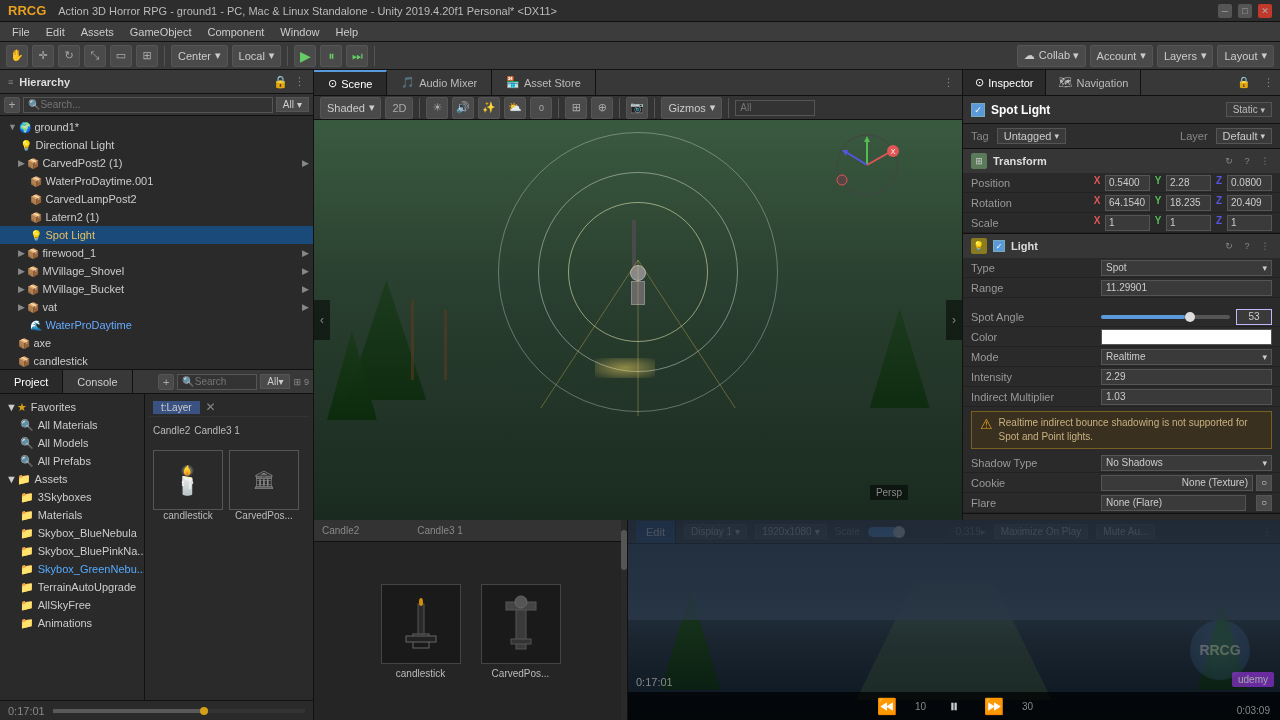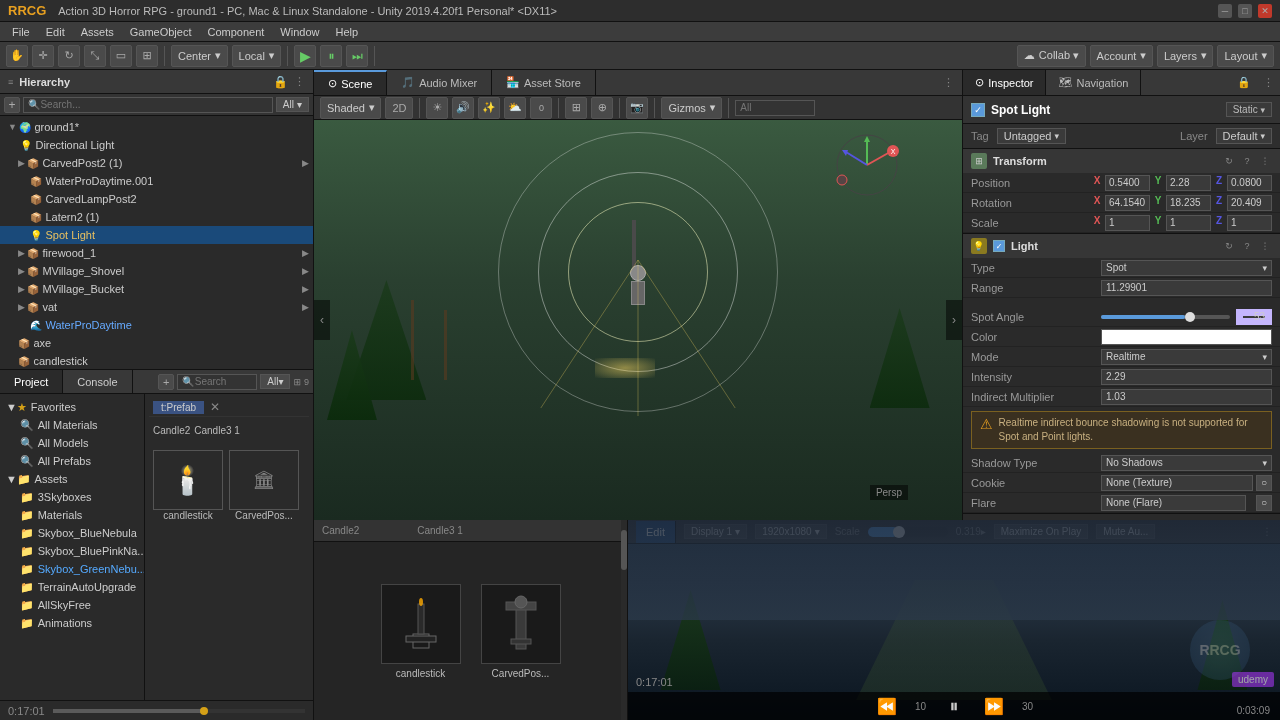--- a/index.html
+++ b/index.html
@@ -581,23 +581,23 @@
     .slider-thumb {
       width: 10px; height: 10px;
       background: #ddd;
       border-radius: 50%;
       position: absolute;
       top: -3px;
     }
     .slider-num {
       width: 36px;
       background: #3a3a3a;
-      border: 7px solid #c4b5fd;
+      border: 1px solid #c4b5fd;
       height: 16px;
-      display: flex; align-items: center; justify-content: flex-end;
+      display: flex; align-items: center; justify-content: center;
       color: #ccc; font-size: 10px;
     }
 
     
     .warning-box {
       margin: 4px 8px;
       background: #3a3020;
       border: 1px solid #7a6020;
       padding: 4px 8px;
       display: flex;
@@ -957,21 +957,21 @@
               <span>AllSkyFree</span>
           </div>
           <div class="folder-item" style="padding-left:20px;">
             <span class="folder-icon">📁</span>
               <span>Animations</span>
           </div>
         </div>
         <div class="project-right">
 
           <div style="display:flex; align-items:center; gap:6px; padding:2px 4px; margin-bottom:4px; border-bottom:1px solid #333;">
-            <span style="background:#3a5282; padding:1px 8px; font-size:10px; color:#ccc; cursor:pointer;">t:Prefab</span>
+            <span style="background:#3a5282; padding:1px 8px; font-size:10px; color:#ccc; cursor:pointer;">t:Layer</span>
             <span style="color:#888; cursor:pointer; font-size:12px;">✕</span>
           </div>
           <div class="asset-grid">
             <div style="display:flex; flex-direction:column; align-items:center; gap:2px; margin-bottom:6px;">
               <span style="font-size:10px; color:#bbb;">Candle2</span>
             </div>
             <div style="display:flex; flex-direction:column; align-items:center; gap:2px; margin-bottom:6px;">
               <span style="font-size:10px; color:#bbb;">Candle3 1</span>
             </div>
           </div>
@@ -1298,21 +1298,21 @@
                 <div class="light-dropdown">
                   <span>No Shadows</span>
                   <span style="font-size:9px;">▾</span>
                 </div>
               </div>
             </div>
 
             <div class="light-prop-row">
               <span class="light-prop-label">Cookie</span>
               <div class="light-prop-value" style="display:flex; gap:3px;">
-                <div class="light-dropdown" style="flex:1;">
+                <div class="light-dropdown" style="flex:1;justify-content:flex-end;">
                   <span>None (Texture)</span>
                 </div>
                 <span style="background:#4a4a4a; border:1px solid #555; width:16px; height:16px; display:flex; align-items:center; justify-content:center; cursor:pointer; font-size:10px;">○</span>
               </div>
             </div>
 
 
             <div class="light-prop-row">
               <span class="light-prop-label">Flare</span>
               <div class="light-prop-value" style="display:flex; gap:10px;">

